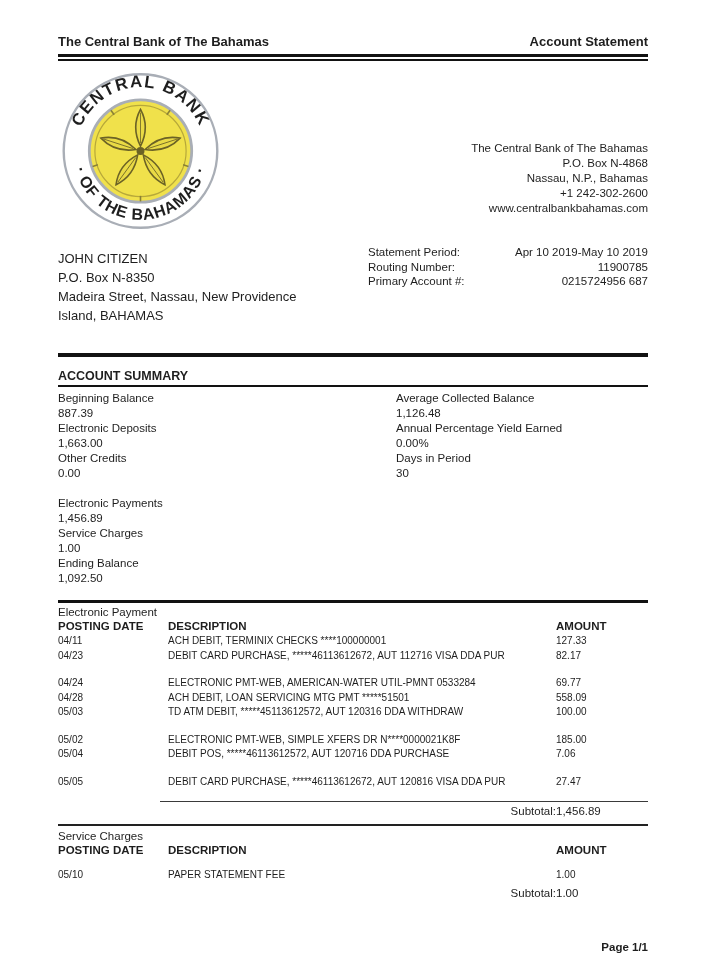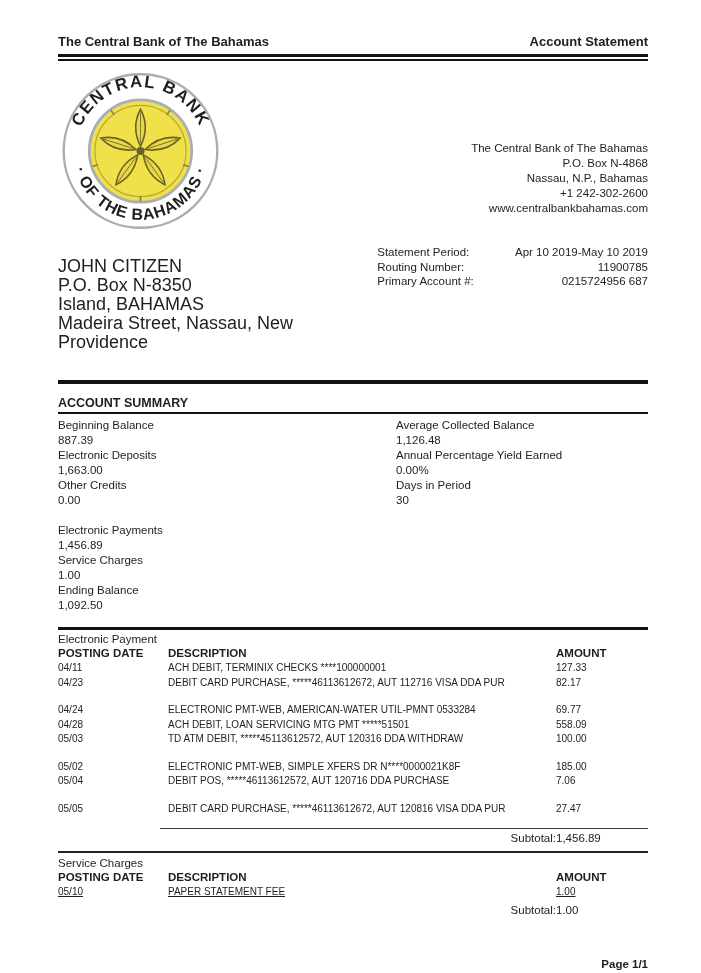--- a/index.html
+++ b/index.html
@@ -14,21 +14,21 @@
   .topbar{display:flex;justify-content:space-between;font-weight:bold;font-size:13px;}
   .double-rule{margin-top:5px;height:2px;border-top:3px solid #121212;border-bottom:2px solid #121212;}
 
   
   .brand-row{display:flex;justify-content:space-between;margin-top:10px;}
   .logo{width:165px;height:160px;}
   .bank-info{margin-top:70px;text-align:right;font-size:11.5px;line-height:15px;}
 
   
   .addr-row{display:flex;justify-content:space-between;margin-top:14px;}
-  .customer{font-size:18px;line-height:19px;margin-top:12px;max-width:330px;}
+  .customer{font-size:13px;line-height:19px;margin-top:4px;max-width:330px;}
   .customer .cname{margin-bottom:0;}
   .stmt-info{font-size:11.5px;line-height:14.5px;width:280px;}
   .stmt-row{display:flex;justify-content:space-between;}
 
   
   .summary{margin-top:28px;}
   .summary-title{border-top:4px solid #121212;border-bottom:2px solid #121212;
     font-size:12.5px;font-weight:bold;padding:12px 0 2px;}
   .summary-cols{display:flex;margin-top:4px;font-size:11.5px;line-height:15px;}
   .sum-left{width:264px;}
@@ -129,22 +129,22 @@
       <div>Nassau, N.P., Bahamas</div>
       <div>+1 242-302-2600</div>
       <div>www.centralbankbahamas.com</div>
     </div>
   </div>
 
   <div class="addr-row">
     <div class="customer">
       <div class="cname">JOHN CITIZEN</div>
       <div>P.O. Box N-8350</div>
+      <div>Madeira Street, Nassau, New Providence</div>
       <div>Island, BAHAMAS</div>
-      <div>Madeira Street, Nassau, New Providence</div>
     </div>
     <div class="stmt-info">
       <div class="stmt-row">
         <span>Statement Period:</span>
         <span>Apr 10 2019-May 10 2019</span>
       </div>
       <div class="stmt-row">
         <span>Routing Number:</span>
         <span>11900785</span>
       </div>
@@ -260,21 +260,21 @@
     <div class="section-close-rule"></div>
   </div>
 
   <div class="txn-section" style="margin-top:4px;">
     <div class="section-label">Service Charges</div>
     <div class="txn-header">
       <span class="col-date">POSTING DATE</span>
       <span class="col-desc">DESCRIPTION</span>
       <span class="col-amount">AMOUNT</span>
     </div>
-    <div class="txn-row" style="margin-top:0;text-decoration:underline;">
+    <div class="txn-row" style="margin-top:10px;">
       <span class="col-date">05/10</span>
       <span class="col-desc">PAPER STATEMENT FEE</span>
       <span class="col-amount">1.00</span>
     </div>
     <div class="subtotal-row svc-subtotal">
       <span>Subtotal:</span>
       <span class="col-amount">1.00</span>
     </div>
   </div>
 

